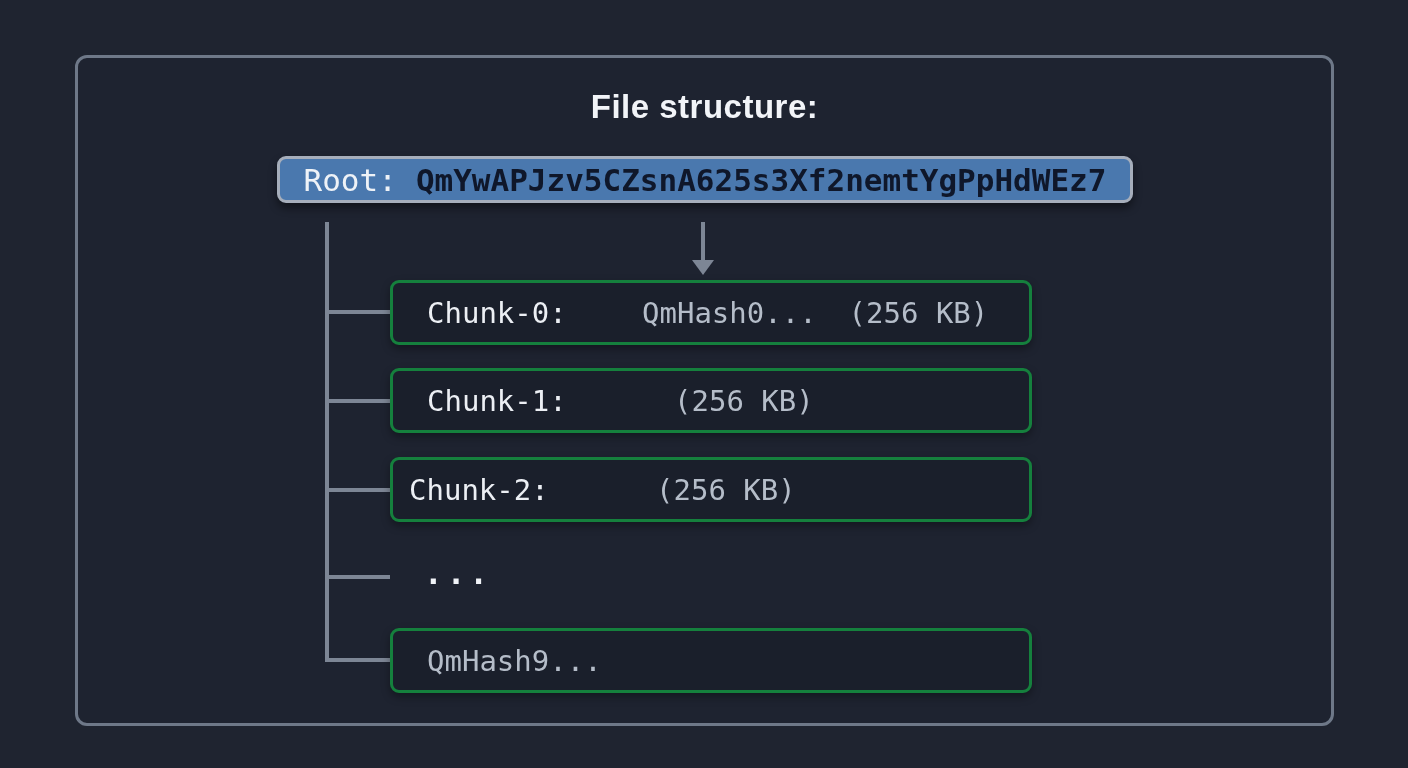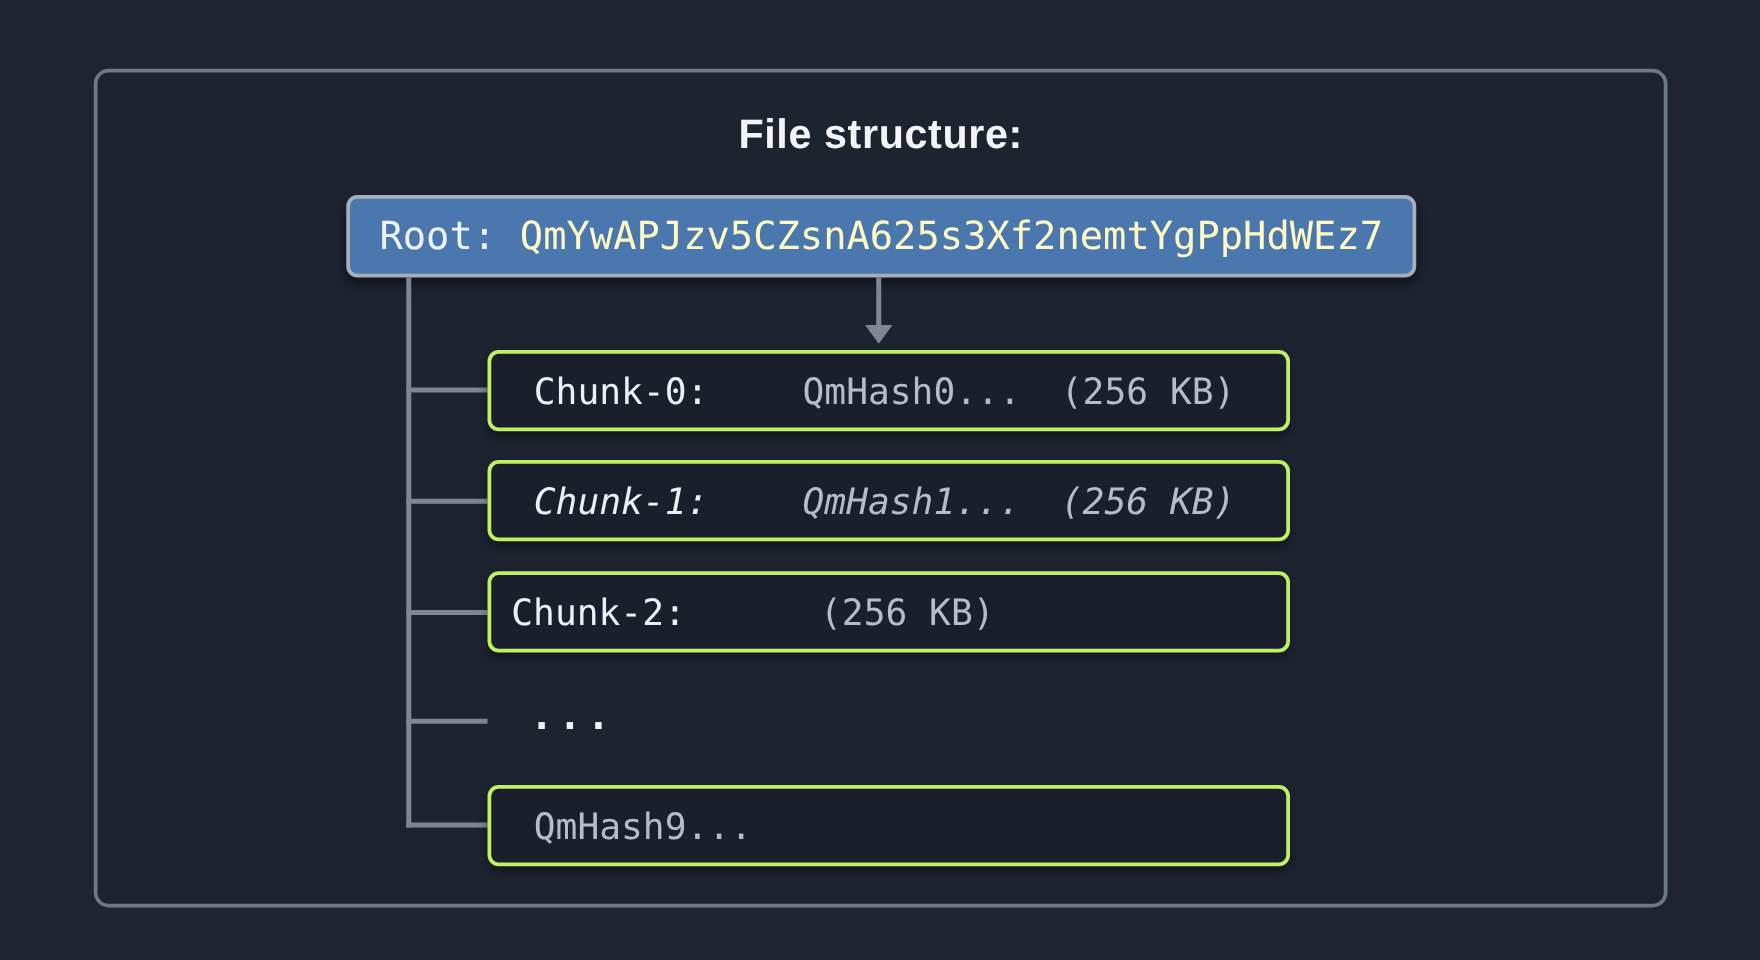--- a/index.html
+++ b/index.html
@@ -27,33 +27,33 @@
     text-align: center;
     color: #f2f4f8;
     font-family: "Liberation Sans", sans-serif;
     font-weight: 700;
     font-size: 33px;
     letter-spacing: 0.5px;
   }
   .root-node {
     position: absolute;
     left: 277px; top: 156px;
-    width: 856px; height: 66px;
+    width: 856px; height: 47px;
     background: #4a78ae;
     border: 3px solid #a6aebb;
     border-radius: 9px;
     box-shadow: 0 5px 9px rgba(0,0,0,0.45);
     display: flex;
     align-items: center;
     justify-content: center;
     gap: 19px;
     font-size: 31px;
   }
   .root-label { color: #eef2f7; }
-  .root-hash  { color: #fef9c3; }
+  .root-hash  { color: #0f172a; font-weight: bold; }
   .line {
     position: absolute;
     background: #7d8695;
   }
   .trunk  { left: 325px; top: 222px; width: 4px; height: 440px; }
   .branch { left: 325px; width: 65px; height: 4px; }
   .branch-0 { top: 310px; }
   .branch-1 { top: 399px; }
   .branch-2 { top: 488px; }
   .branch-e { top: 575px; }
@@ -65,30 +65,30 @@
     width: 0; height: 0;
     border-left: 11px solid transparent;
     border-right: 11px solid transparent;
     border-top: 15px solid #7d8695;
   }
   .chunk-node {
     position: absolute;
     left: 390px;
     width: 642px; height: 65px;
     background: #1a1f2b;
-    border: 3px solid #bef264;
+    border: 3px solid #15803d;
     border-radius: 9px;
     box-shadow: 0 4px 8px rgba(0,0,0,0.35);
     display: flex;
     align-items: center;
     padding-left: 34px;
     font-size: 29px;
   }
   .chunk-0 { top: 280px; }
-  .chunk-1 { top: 368px; font-style: italic; }
+  .chunk-1 { top: 368px; }
   .chunk-2 { top: 457px; padding-left: 16px; }
   .chunk-9 { top: 628px; }
   .chunk-label {
     color: #eceff4;
     width: 215px;
     flex-shrink: 0;
   }
   .chunk-hash { color: #b5bdc9; }
   .chunk-size { color: #b5bdc9; margin-left: 32px; }
   .chunks-ellipsis {
@@ -125,21 +125,20 @@
   <div class="arrow-head"></div>
 
   <div class="chunk-node chunk-0">
     <span class="chunk-label">Chunk-0:</span>
     <span class="chunk-hash">QmHash0...</span>
     <span class="chunk-size">(256 KB)</span>
   </div>
 
   <div class="chunk-node chunk-1">
     <span class="chunk-label">Chunk-1:</span>
-    <span class="chunk-hash">QmHash1...</span>
     <span class="chunk-size">(256 KB)</span>
   </div>
 
   <div class="chunk-node chunk-2">
     <span class="chunk-label">Chunk-2:</span>
     <span class="chunk-size">(256 KB)</span>
   </div>
 
   <div class="chunks-ellipsis">...</div>
 

